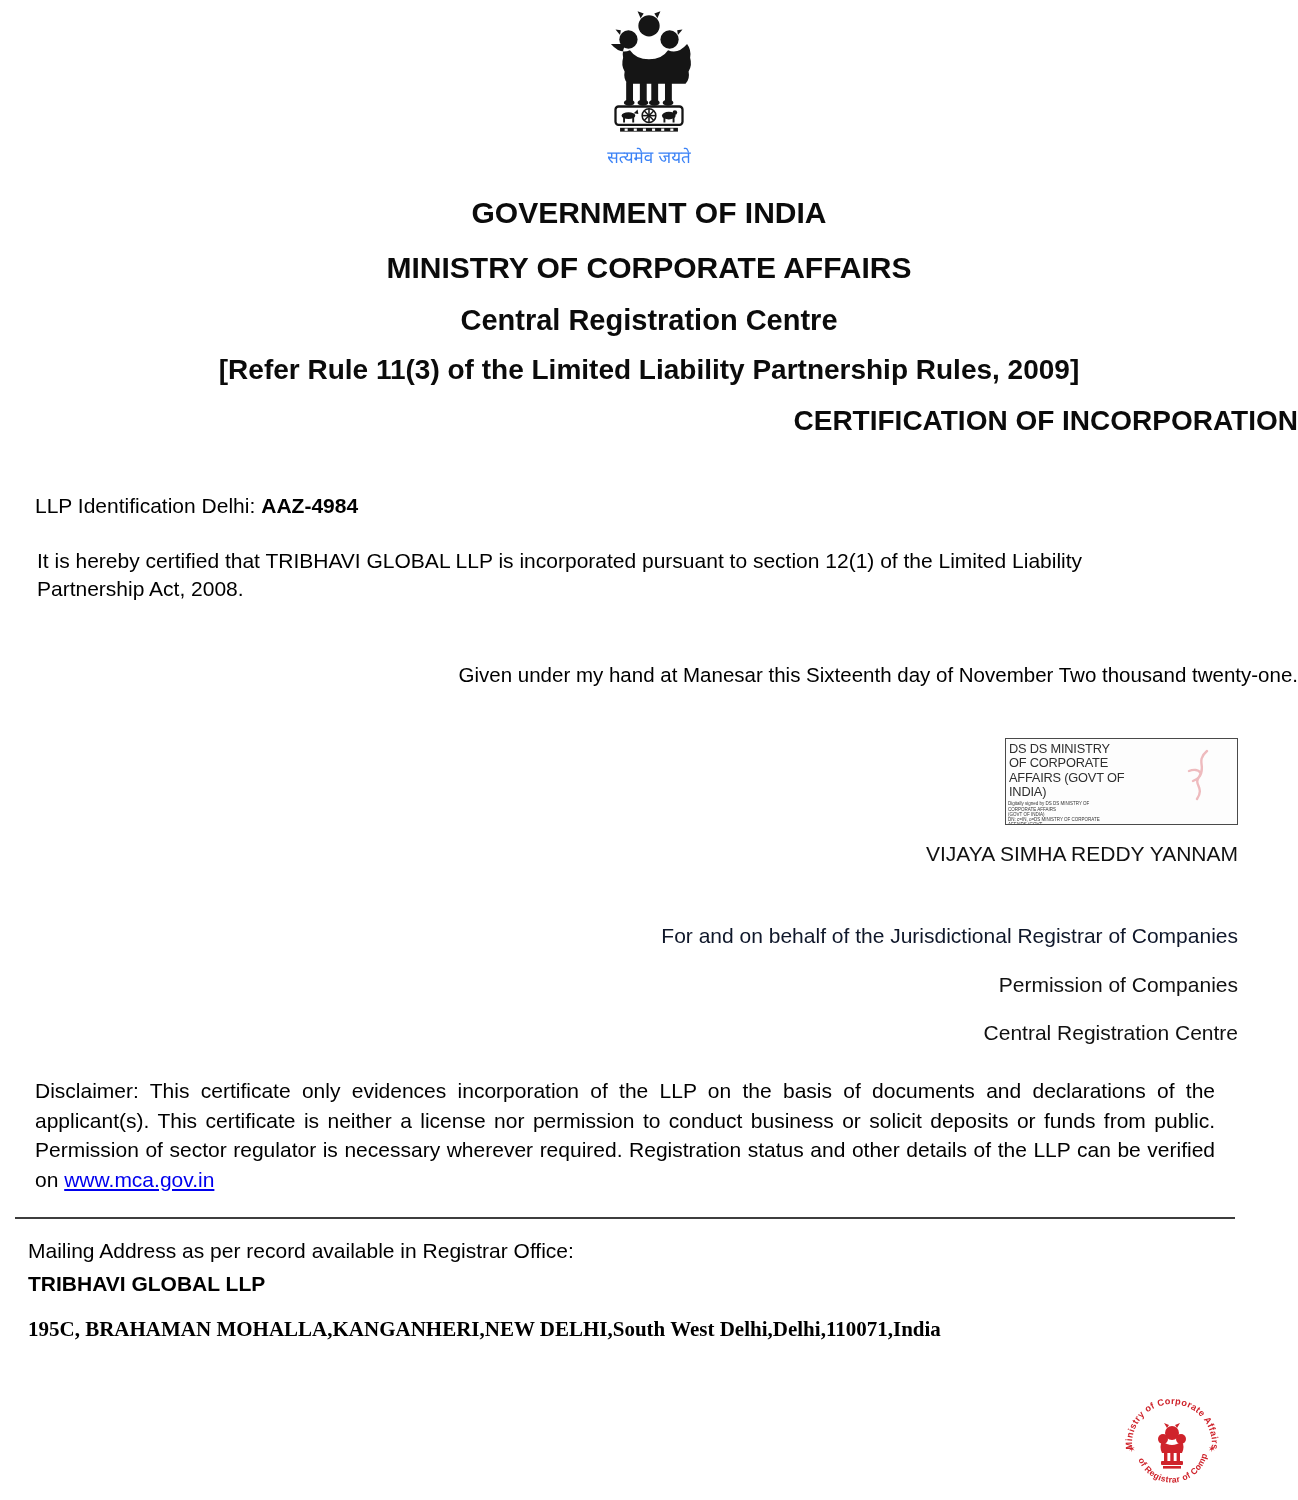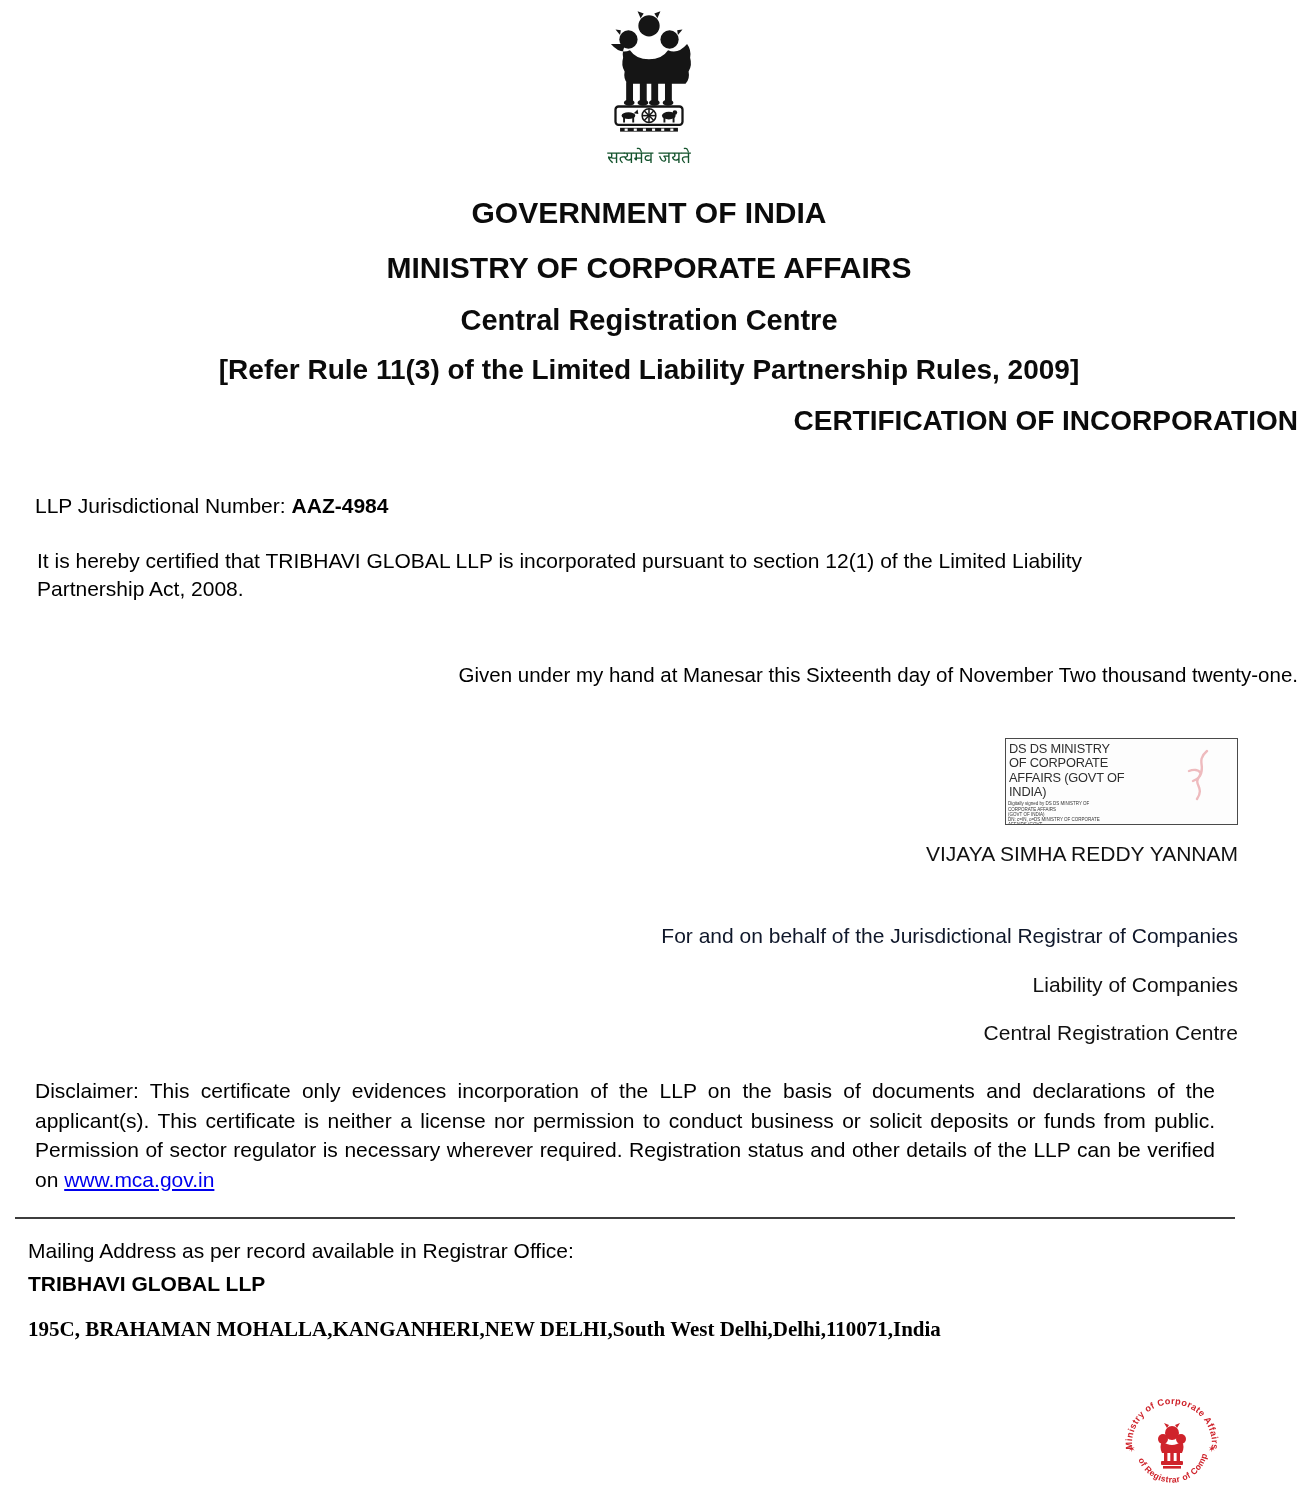--- a/index.html
+++ b/index.html
@@ -12,21 +12,21 @@
     background: #ffffff;
     font-family: "Liberation Sans", sans-serif;
     color: #000;
     overflow: hidden;
   }
   .emblem-block { text-align: center; padding-top: 6px; }
   .emblem-block svg { display: inline-block; }
   .emblem-caption {
     font-family: "DejaVu Sans", sans-serif;
     font-size: 17px;
-    color: #14532d;
+    color: #3b82f6;
     margin-top: 1px;
   }
   .h-center { text-align: center; font-weight: bold; color: #0b0b0b; }
   .h-gov   { font-size: 30px; margin-top: 28px; }
   .h-min   { font-size: 30px; margin-top: 21px; }
   .h-crc   { font-size: 29px; margin-top: 19px; }
   .h-form  { font-size: 28px; margin-top: 41px; }
   .h-rule  { font-size: 28px; margin-top: 17px; }
   .h-cert  { font-size: 28px; margin-top: 19px; text-align: right; }
 
@@ -176,21 +176,21 @@
   </div>
 
   <div class="h-center h-gov">GOVERNMENT OF INDIA</div>
   <div class="h-center h-min">MINISTRY OF CORPORATE AFFAIRS</div>
   <div class="h-center h-crc">Central Registration Centre</div>
 
   <div class="h-center h-rule">[Refer Rule 11(3) of the Limited Liability Partnership Rules, 2009]</div>
   <div class="h-center h-cert">CERTIFICATION OF INCORPORATION</div>
 
   <div class="llpin-line">
-    <span>LLP Jurisdictional Number:</span><span class="llpin-value">AAZ-4984</span>
+    <span>LLP Identification Delhi:</span><span class="llpin-value">AAZ-4984</span>
   </div>
 
   <div class="cert-para">It is hereby certified that TRIBHAVI GLOBAL LLP is incorporated pursuant to section 12(1) of the Limited Liability Partnership Act, 2008.</div>
 
   <div class="given-line">Given under my hand at Manesar this Sixteenth day of November Two thousand twenty-one.</div>
 
   <div class="sig-block">
     <div class="sig-box">
       <div class="sig-box-title">DS DS MINISTRY OF CORPORATE AFFAIRS (GOVT OF INDIA)</div>
       <svg class="sig-squiggle" width="42" height="56" viewBox="0 0 42 56">
@@ -205,21 +205,21 @@
 serialNumber=7d250a7c120fa4c2f52ab17fd7af4a152c55ba93
 0d0f5f4910f1b05e45b1d2, cn=DS DS MINISTRY OF CORPORATE
 AFFAIRS (GOVT OF INDIA), l=SOUTH DELHI,
 pseudonym=c76f5047fa04c4b43d5f205f97f3a3,
 email=ROC.DELHI@MCA.GOV.IN
 Reason: I attest to the accuracy and integrity of this document
 Date: 2021.11.16 16:20:00 +05'30'</div>
     </div>
     <div class="sig-name">VIJAYA SIMHA REDDY YANNAM</div>
     <div class="sig-behalf">For and on behalf of the Jurisdictional Registrar of Companies</div>
-    <div class="sig-desig">Liability of Companies</div>
+    <div class="sig-desig">Permission of Companies</div>
     <div class="sig-office">Central Registration Centre</div>
   </div>
 
   <div class="disclaimer">
     <span>Disclaimer: This certificate only evidences incorporation of the LLP on the basis of documents and declarations of the applicant(s). This certificate is neither a license nor permission to conduct business or solicit deposits or funds from public. Permission of sector regulator is necessary wherever required. Registration status and other details of the LLP can be verified on </span><a href="#">www.mca.gov.in</a>
   </div>
 
   <hr class="rule-line">
 
   <div class="mailing-label">Mailing Address as per record available in Registrar Office:</div>

